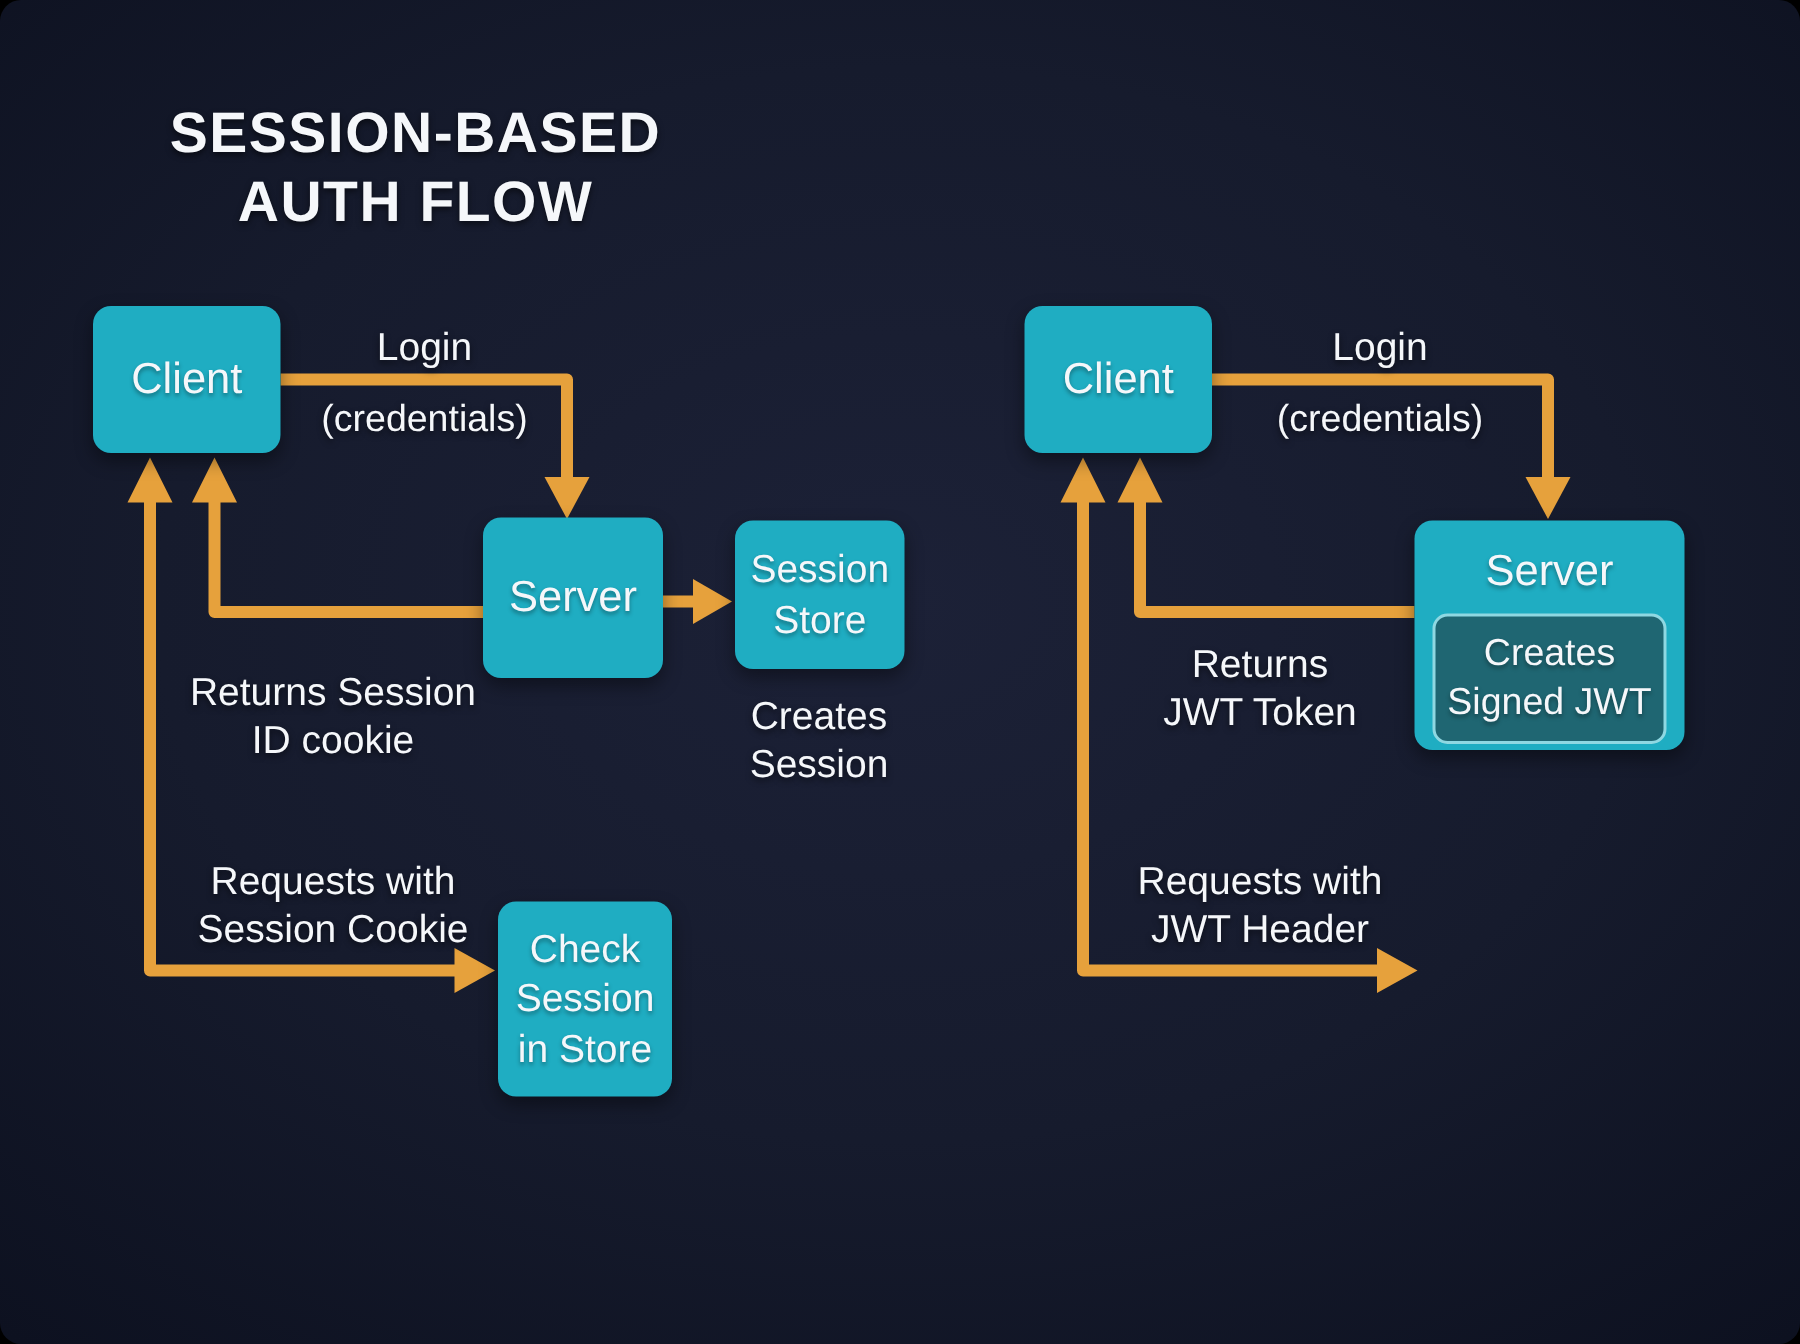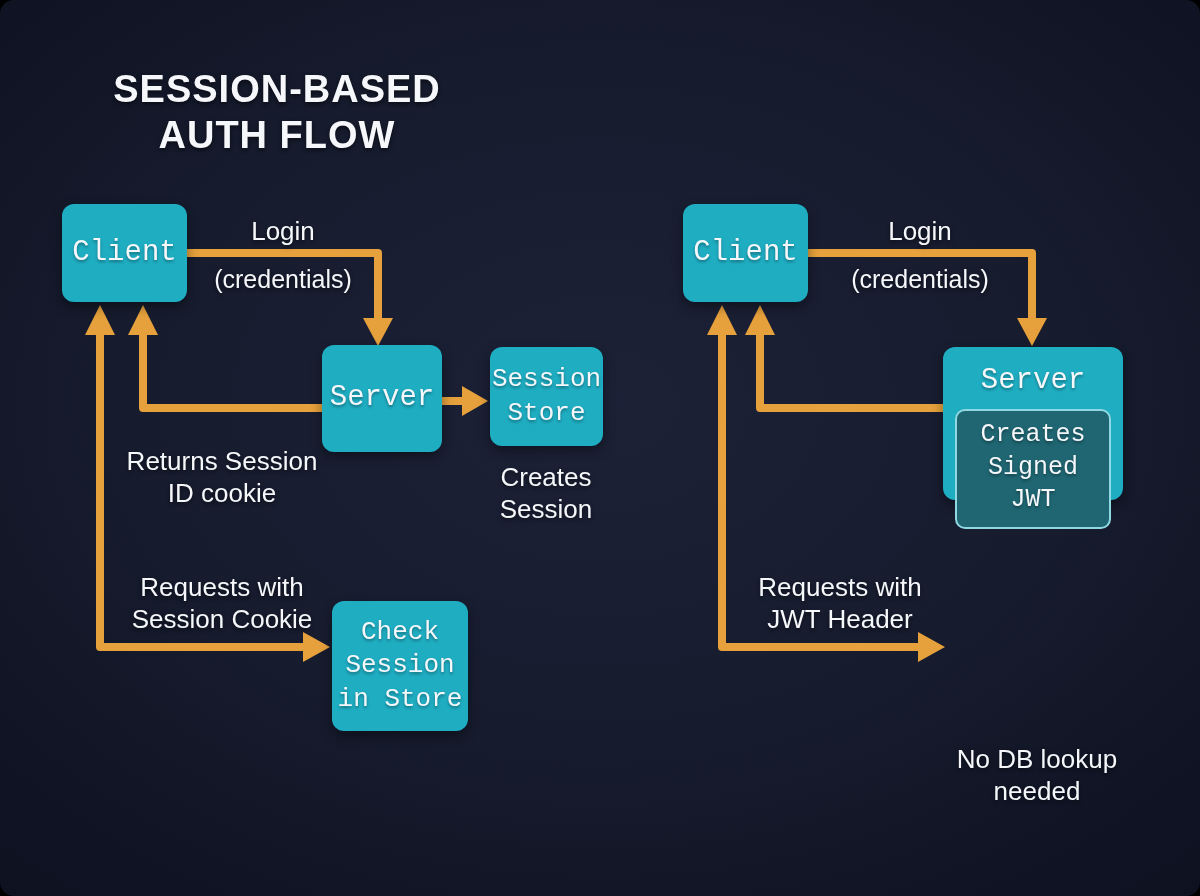--- a/index.html
+++ b/index.html
@@ -54,21 +54,20 @@
     background: var(--node);
     border-radius: 12px;
     color: var(--text);
     display: flex;
     align-items: center;
     justify-content: center;
     text-align: center;
     white-space: pre-line;
     box-shadow: 0 5px 12px rgba(0,0,0,0.4);
     text-shadow: 0 2px 3px rgba(0,0,0,0.35);
-    font-family: Liberation Mono, monospace;
   }
   .node-label { font-size: 29px; line-height: 1.25; }
   .node-label-sm { font-size: 26px; line-height: 1.28; }
   .server-col {
     flex-direction: column;
     justify-content: flex-start;
     padding-top: 16px;
     box-sizing: border-box;
   }
   .inner-node {
@@ -130,36 +129,36 @@
 
   <div class="label flow-label" style="left:486px; top:461px; width:120px; font-size:26px;">Creates
 Session</div>
 
   <div class="label flow-label" style="left:112px; top:445px; width:220px; font-size:26px;">Returns Session
 ID cookie</div>
 
   <div class="label flow-label" style="left:112px; top:571px; width:220px; font-size:26px;">Requests with
 Session Cookie</div>
 
-  <div class="node node-label-sm" style="left:332px; top:601px; width:136px; height:130px;">Check
+  <div class="node node-label-sm" style="left:332px; top:601px; width:116px; height:130px;">Check
 Session
 in Store</div>
 
   <div class="node node-label" style="left:683px; top:204px; width:125px; height:98px;">Client</div>
 
   <div class="label flow-label" style="left:840px; top:215px; width:160px; font-size:26px;">Login</div>
   <div class="label flow-label" style="left:820px; top:264px; width:200px;">(credentials)</div>
 
   <div class="node node-label server-col" style="left:943px; top:347px; width:180px; height:153px;">
     <span>Server</span>
     <span class="inner-node">Creates
 Signed JWT</span>
   </div>
 
+  <div class="label flow-label" style="left:750px; top:426px; width:180px; font-size:26px;">Returns
+JWT Token</div>
 
   <div class="label flow-label" style="left:730px; top:571px; width:220px; font-size:26px;">Requests with
 JWT Header</div>
 
 
-  <div class="label flow-label" style="left:937px; top:743px; width:200px; font-size:26px;">No DB lookup
-needed</div>
 
 </div>
 
 </body></html>

